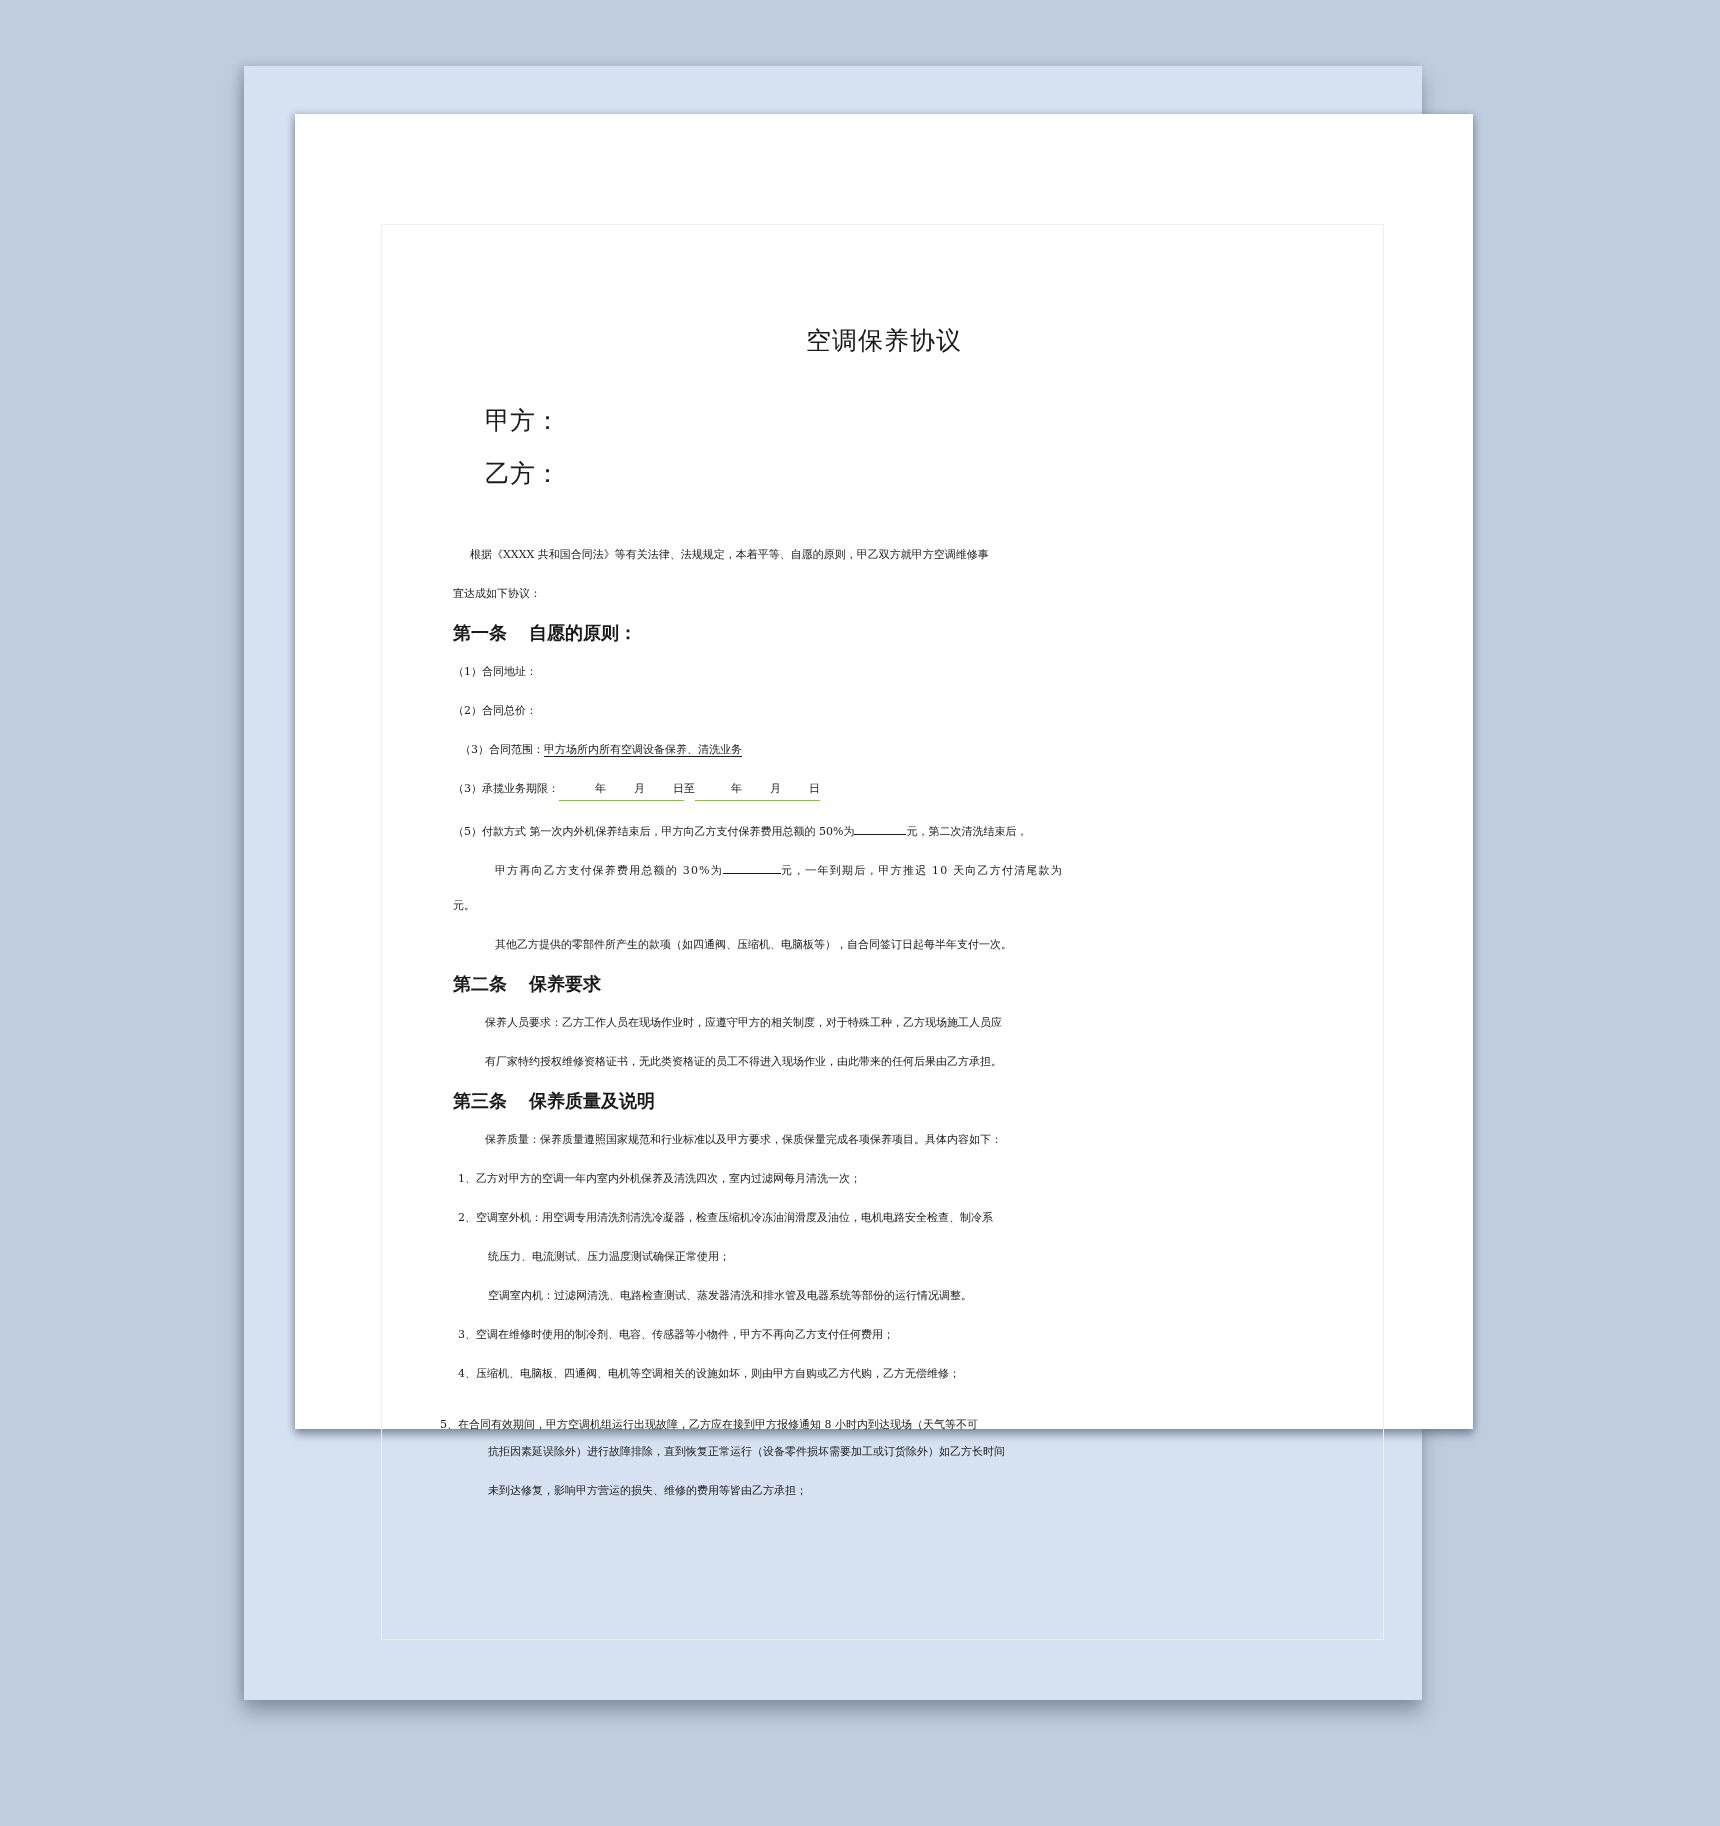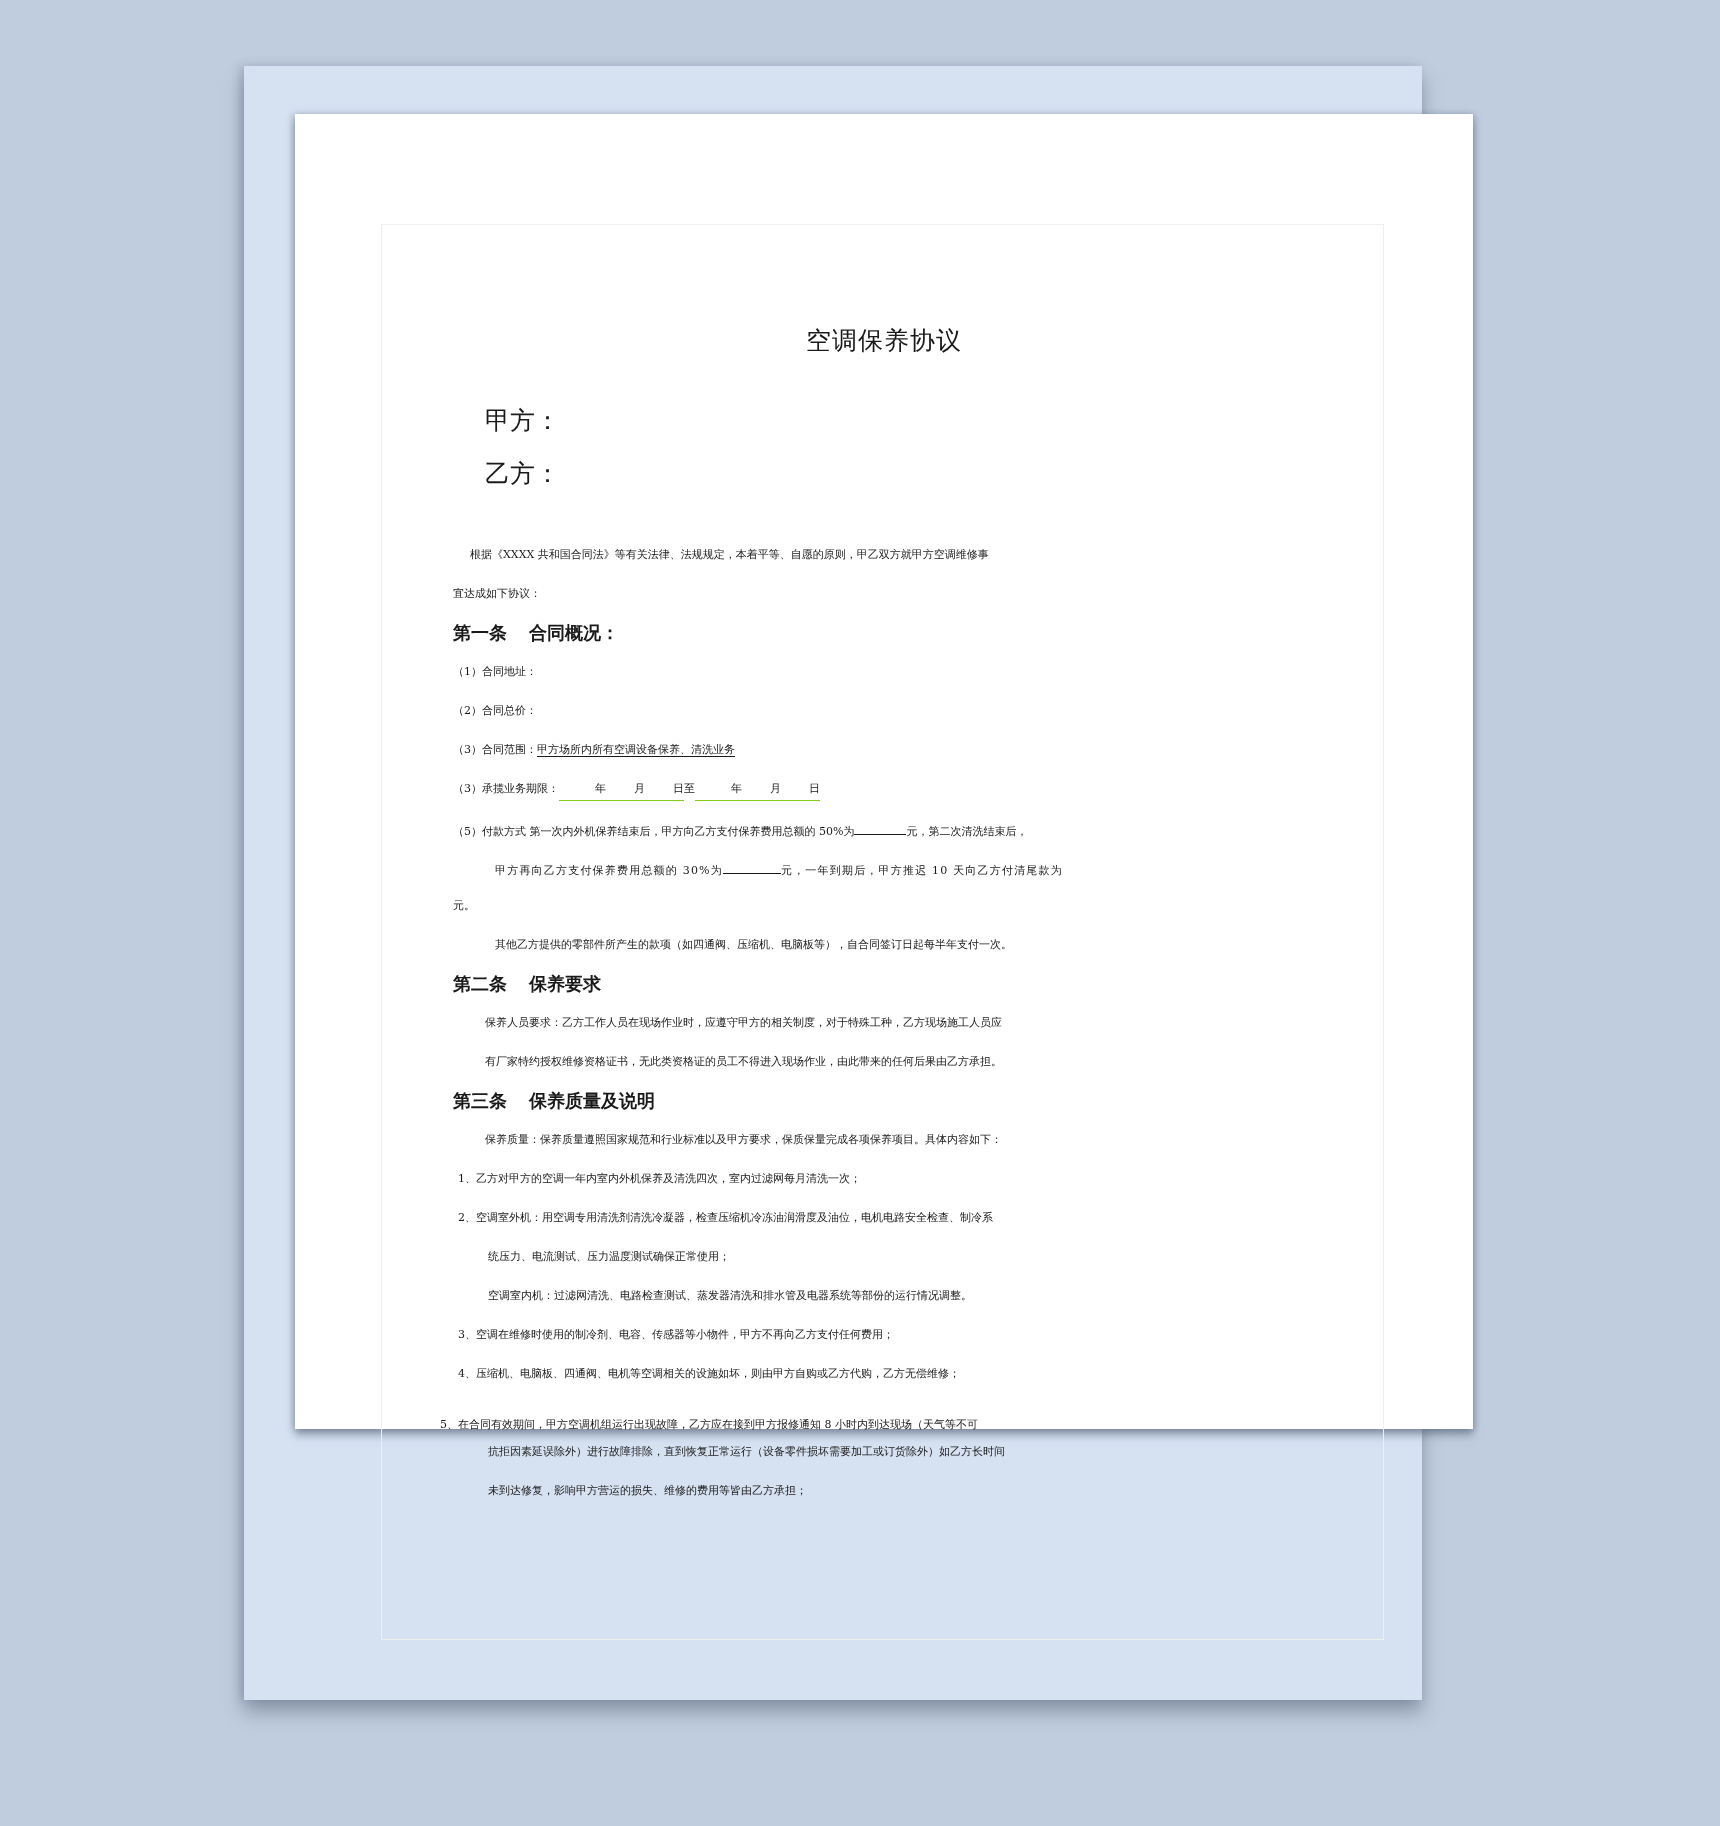--- a/index.html
+++ b/index.html
@@ -50,25 +50,25 @@
   <div class="doc">
     <div class="title">空调保养协议</div>
 
     <div class="party" style="left:190px; top:290px;">甲方：</div>
     <div class="party" style="left:190px; top:343px;">乙方：</div>
 
     <div class="line" style="left:175px; top:430px;">根据《XXXX 共和国合同法》等有关法律、法规规定，本着平等、自愿的原则，甲乙双方就甲方空调维修事</div>
     <div class="line" style="left:158px; top:469px;">宜达成如下协议：</div>
 
     <div class="line heading" style="left:158px; top:508px;">
-      <span>第一条</span><span class="gap"></span><span>合同概况：</span>
+      <span>第一条</span><span class="gap"></span><span>自愿的原则：</span>
     </div>
     <div class="line" style="left:158px; top:547px;">（1）合同地址：</div>
     <div class="line" style="left:158px; top:586px;">（2）合同总价：</div>
-    <div class="line" style="left:158px; top:625px;">
+    <div class="line" style="left:165px; top:625px;">
       <span>（3）合同范围：</span><span class="u">甲方场所内所有空调设备保养、清洗业务</span>
     </div>
     <div class="line" style="left:158px; top:664px;">
       <span>（3）承揽业务期限：</span><span class="date-blank"><span style="width:36px"></span><span>年</span><span style="width:28px"></span><span>月</span><span style="width:28px"></span><span>日</span></span><span>至</span><span class="date-blank"><span style="width:36px"></span><span>年</span><span style="width:28px"></span><span>月</span><span style="width:28px"></span><span>日</span></span>
     </div>
     <div class="line" style="left:158px; top:703px;">
       <span>（5）付款方式 第一次内外机保养结束后，甲方向乙方支付保养费用总额的 50%为</span><span class="blank" style="width:52px"></span><span>元，第二次清洗结束后，</span>
     </div>
     <div class="line" style="left:200px; top:742px; letter-spacing:1.2px;">
       <span>甲方再向乙方支付保养费用总额的 30%为</span><span class="blank" style="width:58px"></span><span>元，一年到期后，甲方推迟 10 天向乙方付清尾款为</span>

